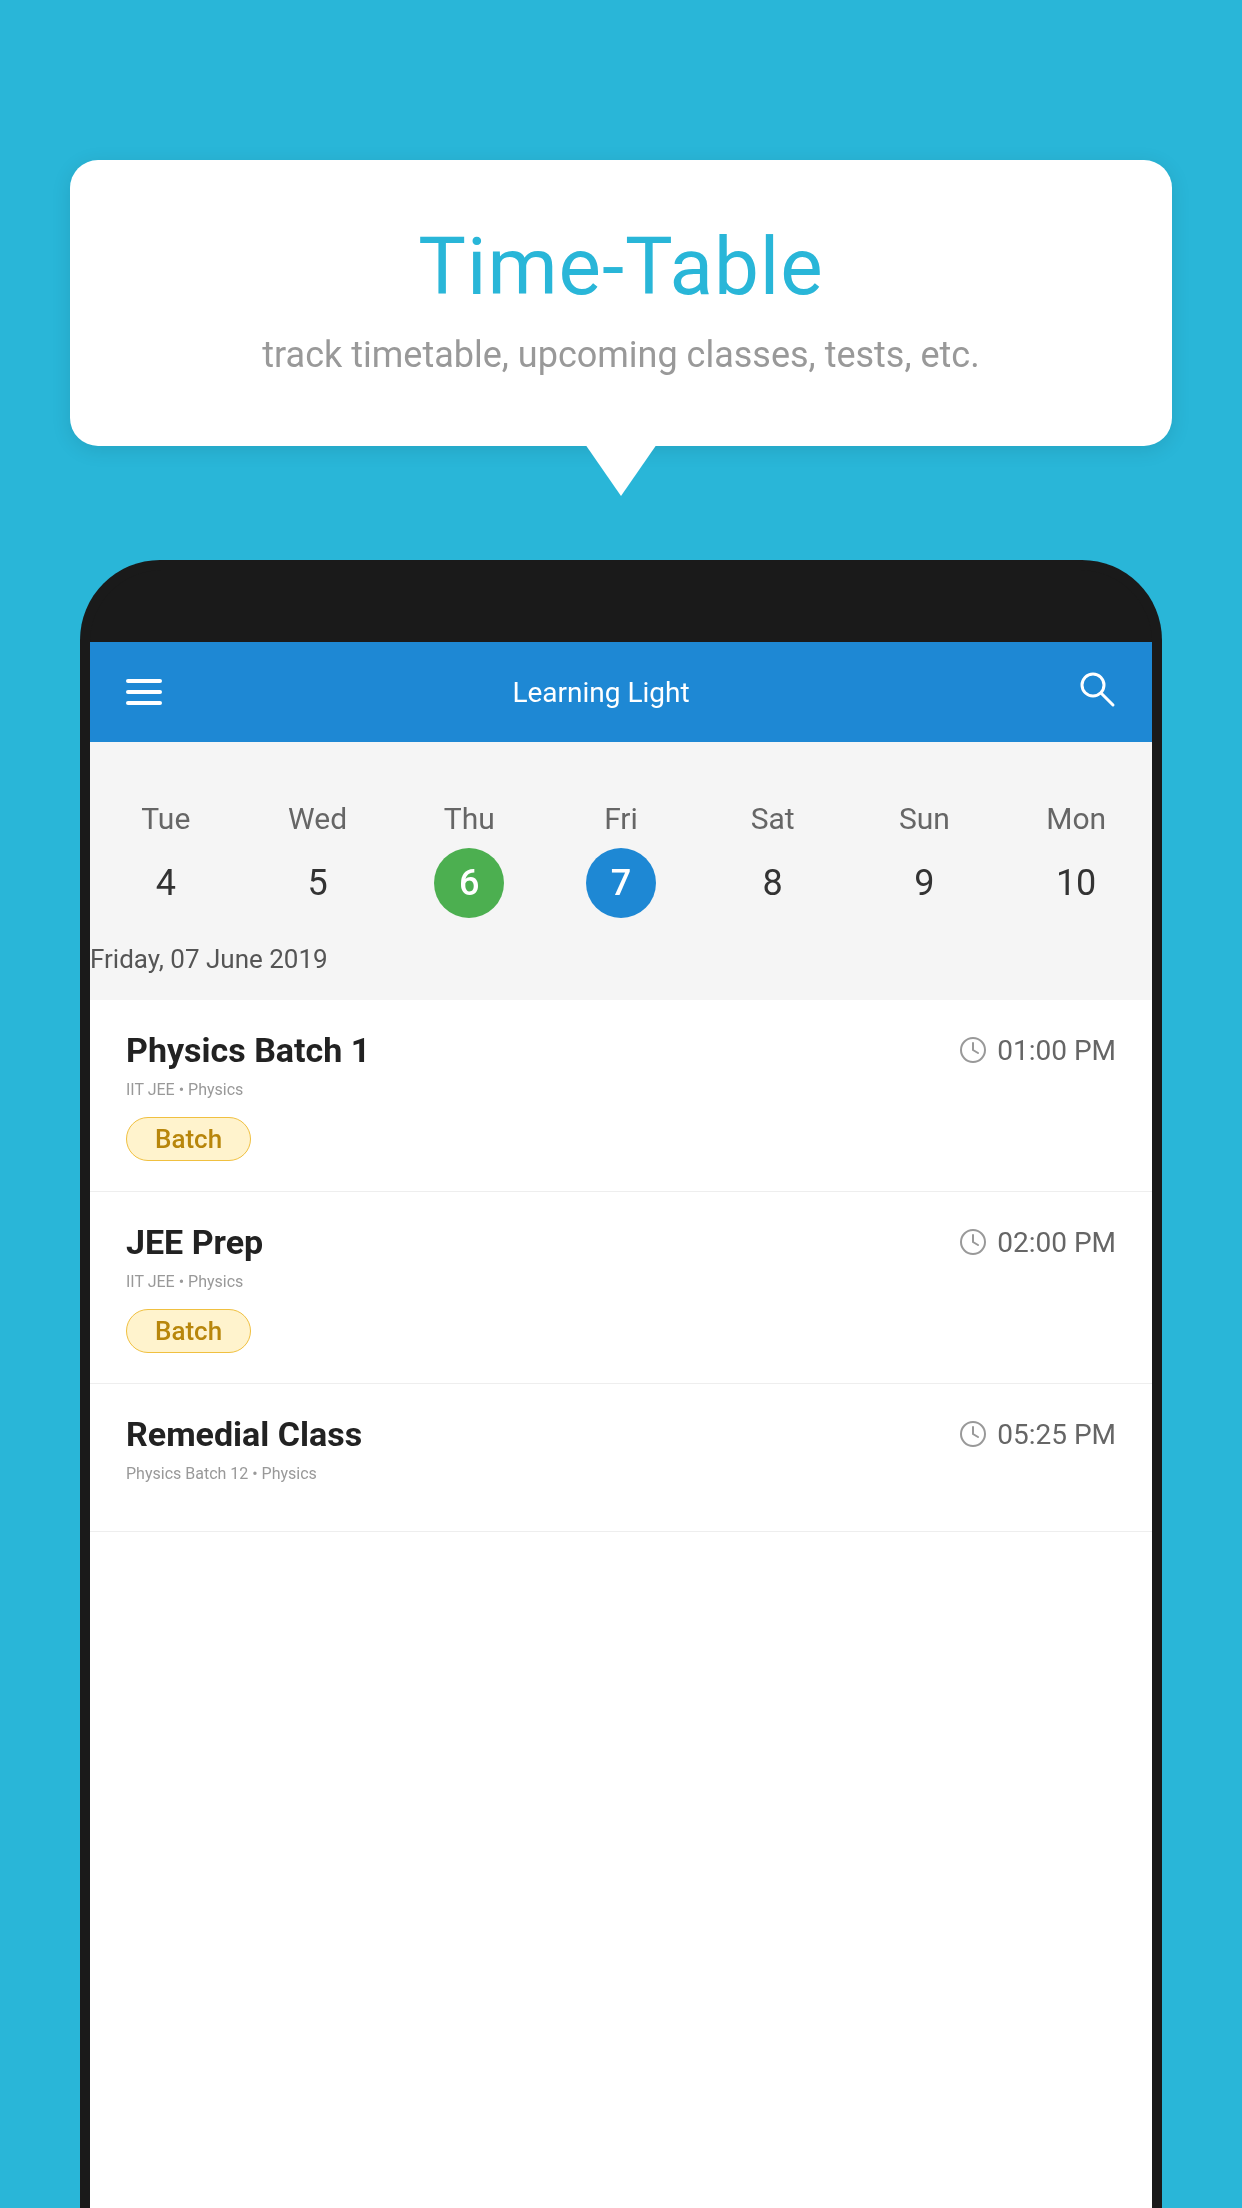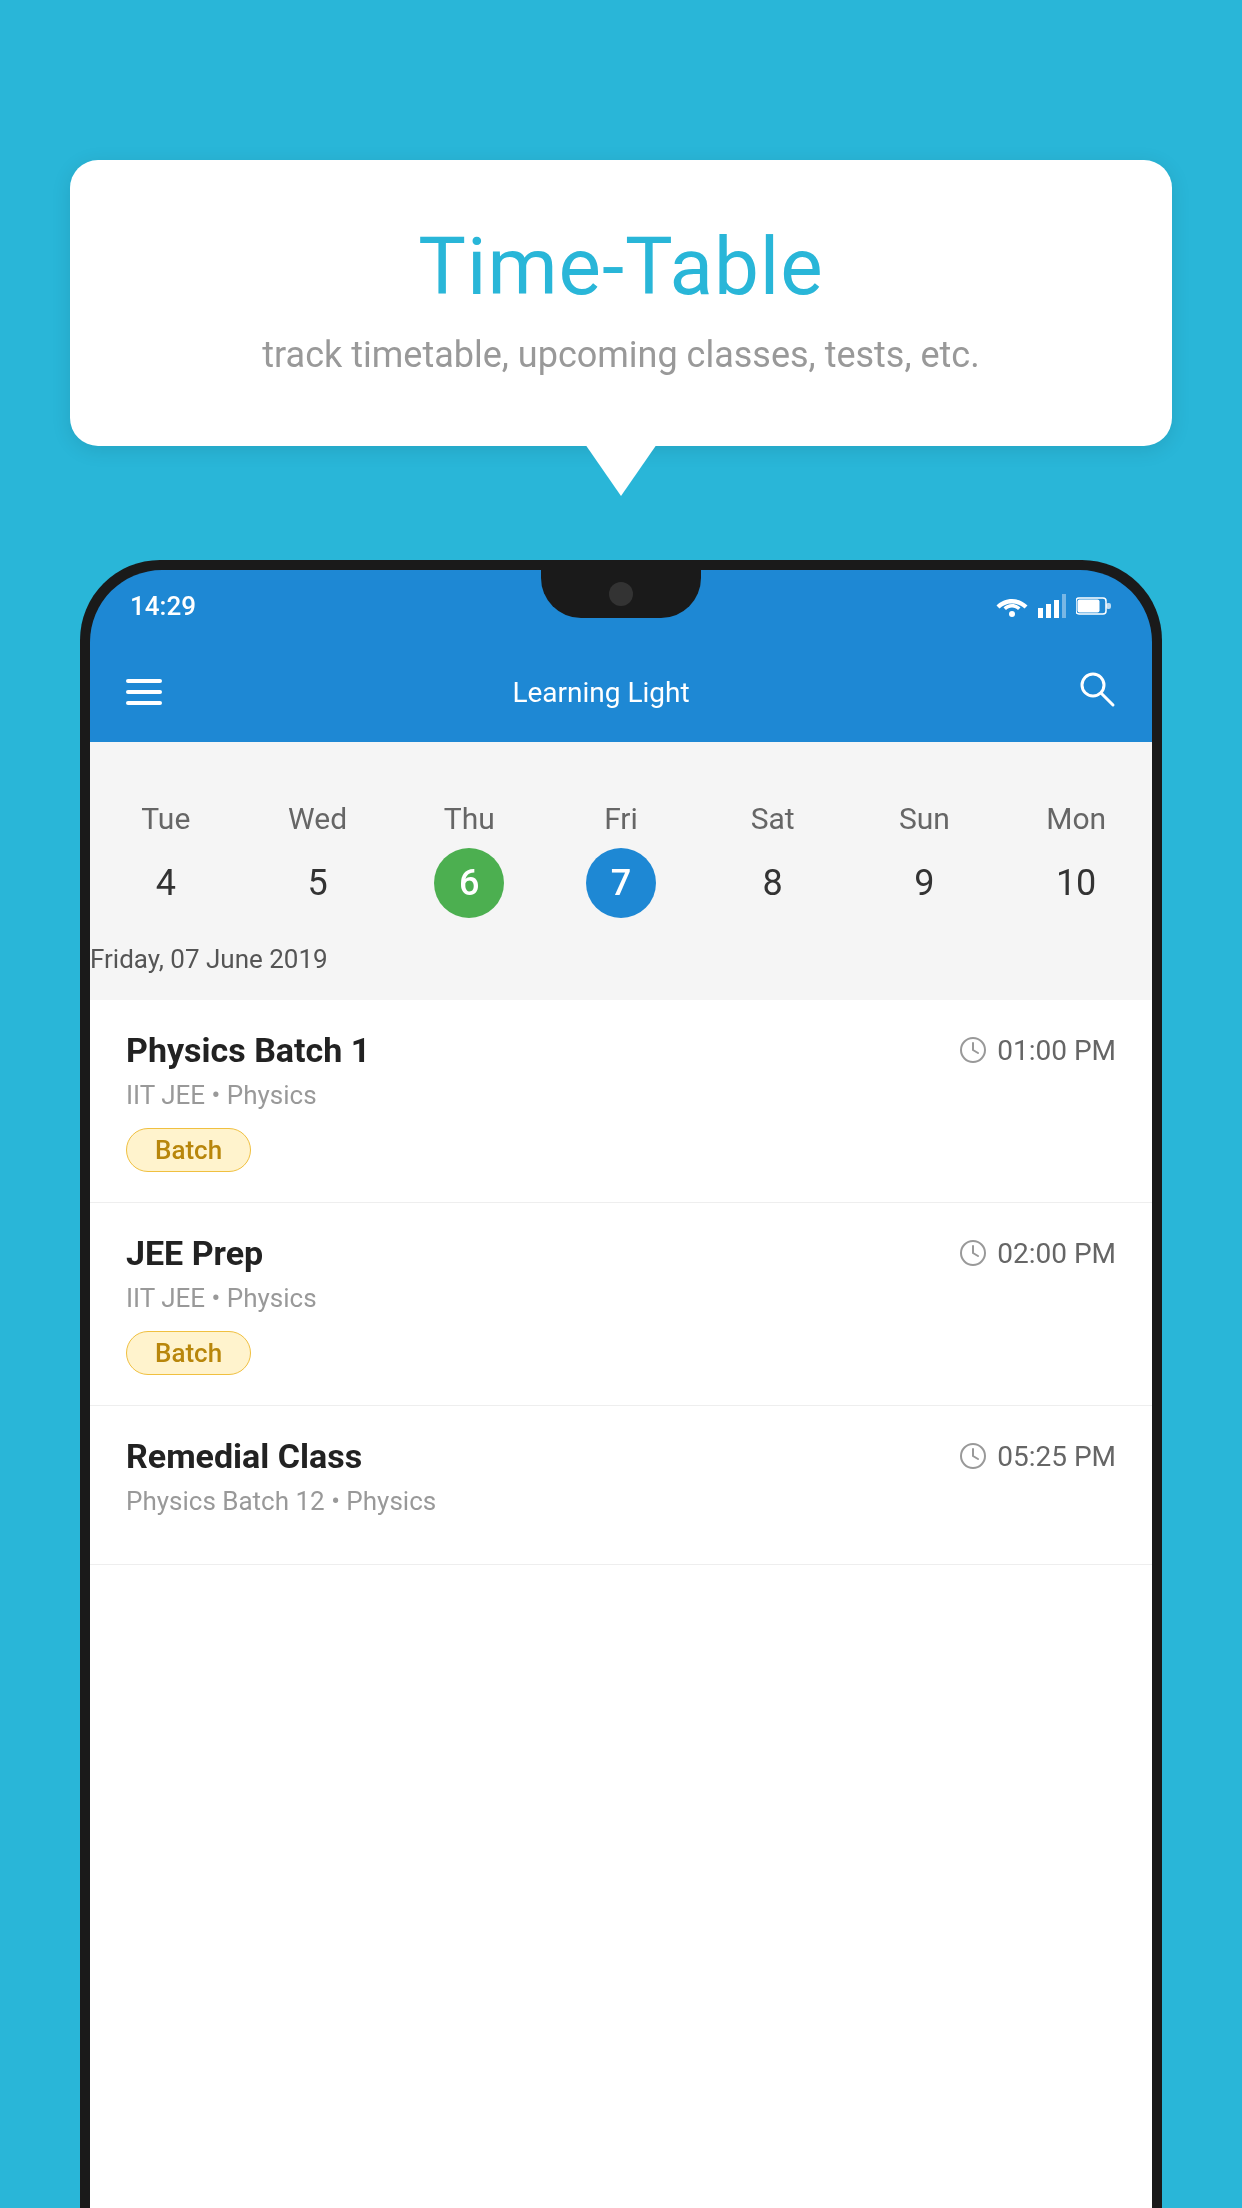--- a/index.html
+++ b/index.html
@@ -253,21 +253,21 @@
 
     .class-time {
       display: flex;
       align-items: center;
       gap: 10px;
       color: #666;
       font-size: 28px;
     }
 
     .class-meta {
-      font-size: 26px;
+      font-size: 16px;
       color: #999;
       margin-bottom: 18px;
     }
 
     .batch-badge {
       display: inline-block;
       background: #FFF3CD;
       color: #B8860B;
       border: 1.5px solid #F0C040;
       border-radius: 30px;
@@ -293,47 +293,20 @@
 <div class="speech-bubble-container">
   <div class="speech-bubble">
     <div class="bubble-title">Time-Table</div>
     <div class="bubble-subtitle">track timetable, upcoming classes, tests, etc.</div>
   </div>
 </div>
 
 <div class="phone-frame">
   <div class="phone-inner">
 
-    <div class="status-bar">
-      <span class="status-time">14:29</span>
-      <div class="notch">
-        <div class="notch-camera"></div>
-      </div>
-      <div class="status-icons">
-
-        <svg width="32" height="24" viewBox="0 0 32 24" fill="white">
-          <path d="M16 5C10 5 4.5 7.5 0.5 11.5L3.5 14.5C6.5 11.5 11 9.5 16 9.5s9.5 2 12.5 5l3-3C27.5 7.5 22 5 16 5z"></path>
-          <path d="M16 10c-3.5 0-6.5 1.5-8.5 3.5L10 16c1.5-1.5 3.5-2.5 6-2.5s4.5 1 6 2.5l2.5-2.5C22.5 11.5 19.5 10 16 10z"></path>
-          <circle cx="16" cy="20" r="3"></circle>
-        </svg>
-
-        <svg width="28" height="24" viewBox="0 0 28 24" fill="white">
-          <rect x="0" y="14" width="5" height="10"></rect>
-          <rect x="8" y="10" width="5" height="14"></rect>
-          <rect x="16" y="6" width="5" height="18"></rect>
-          <rect x="24" y="0" width="4" height="24" opacity="0.4"></rect>
-        </svg>
-
-        <svg width="36" height="20" viewBox="0 0 36 20" fill="white">
-          <rect x="0" y="2" width="30" height="16" rx="3" stroke="white" stroke-width="1.5" fill="none"></rect>
-          <rect x="1.5" y="3.5" width="22" height="13" rx="2" fill="white"></rect>
-          <rect x="30" y="7" width="5" height="6" rx="2" fill="white" opacity="0.7"></rect>
-        </svg>
-      </div>
-    </div>
 
     <div class="screen-content">
 
       <div class="app-bar">
         <div class="hamburger-icon">
           <span></span>
           <span></span>
           <span></span>
         </div>
         <div class="app-title">Learning Light</div>

